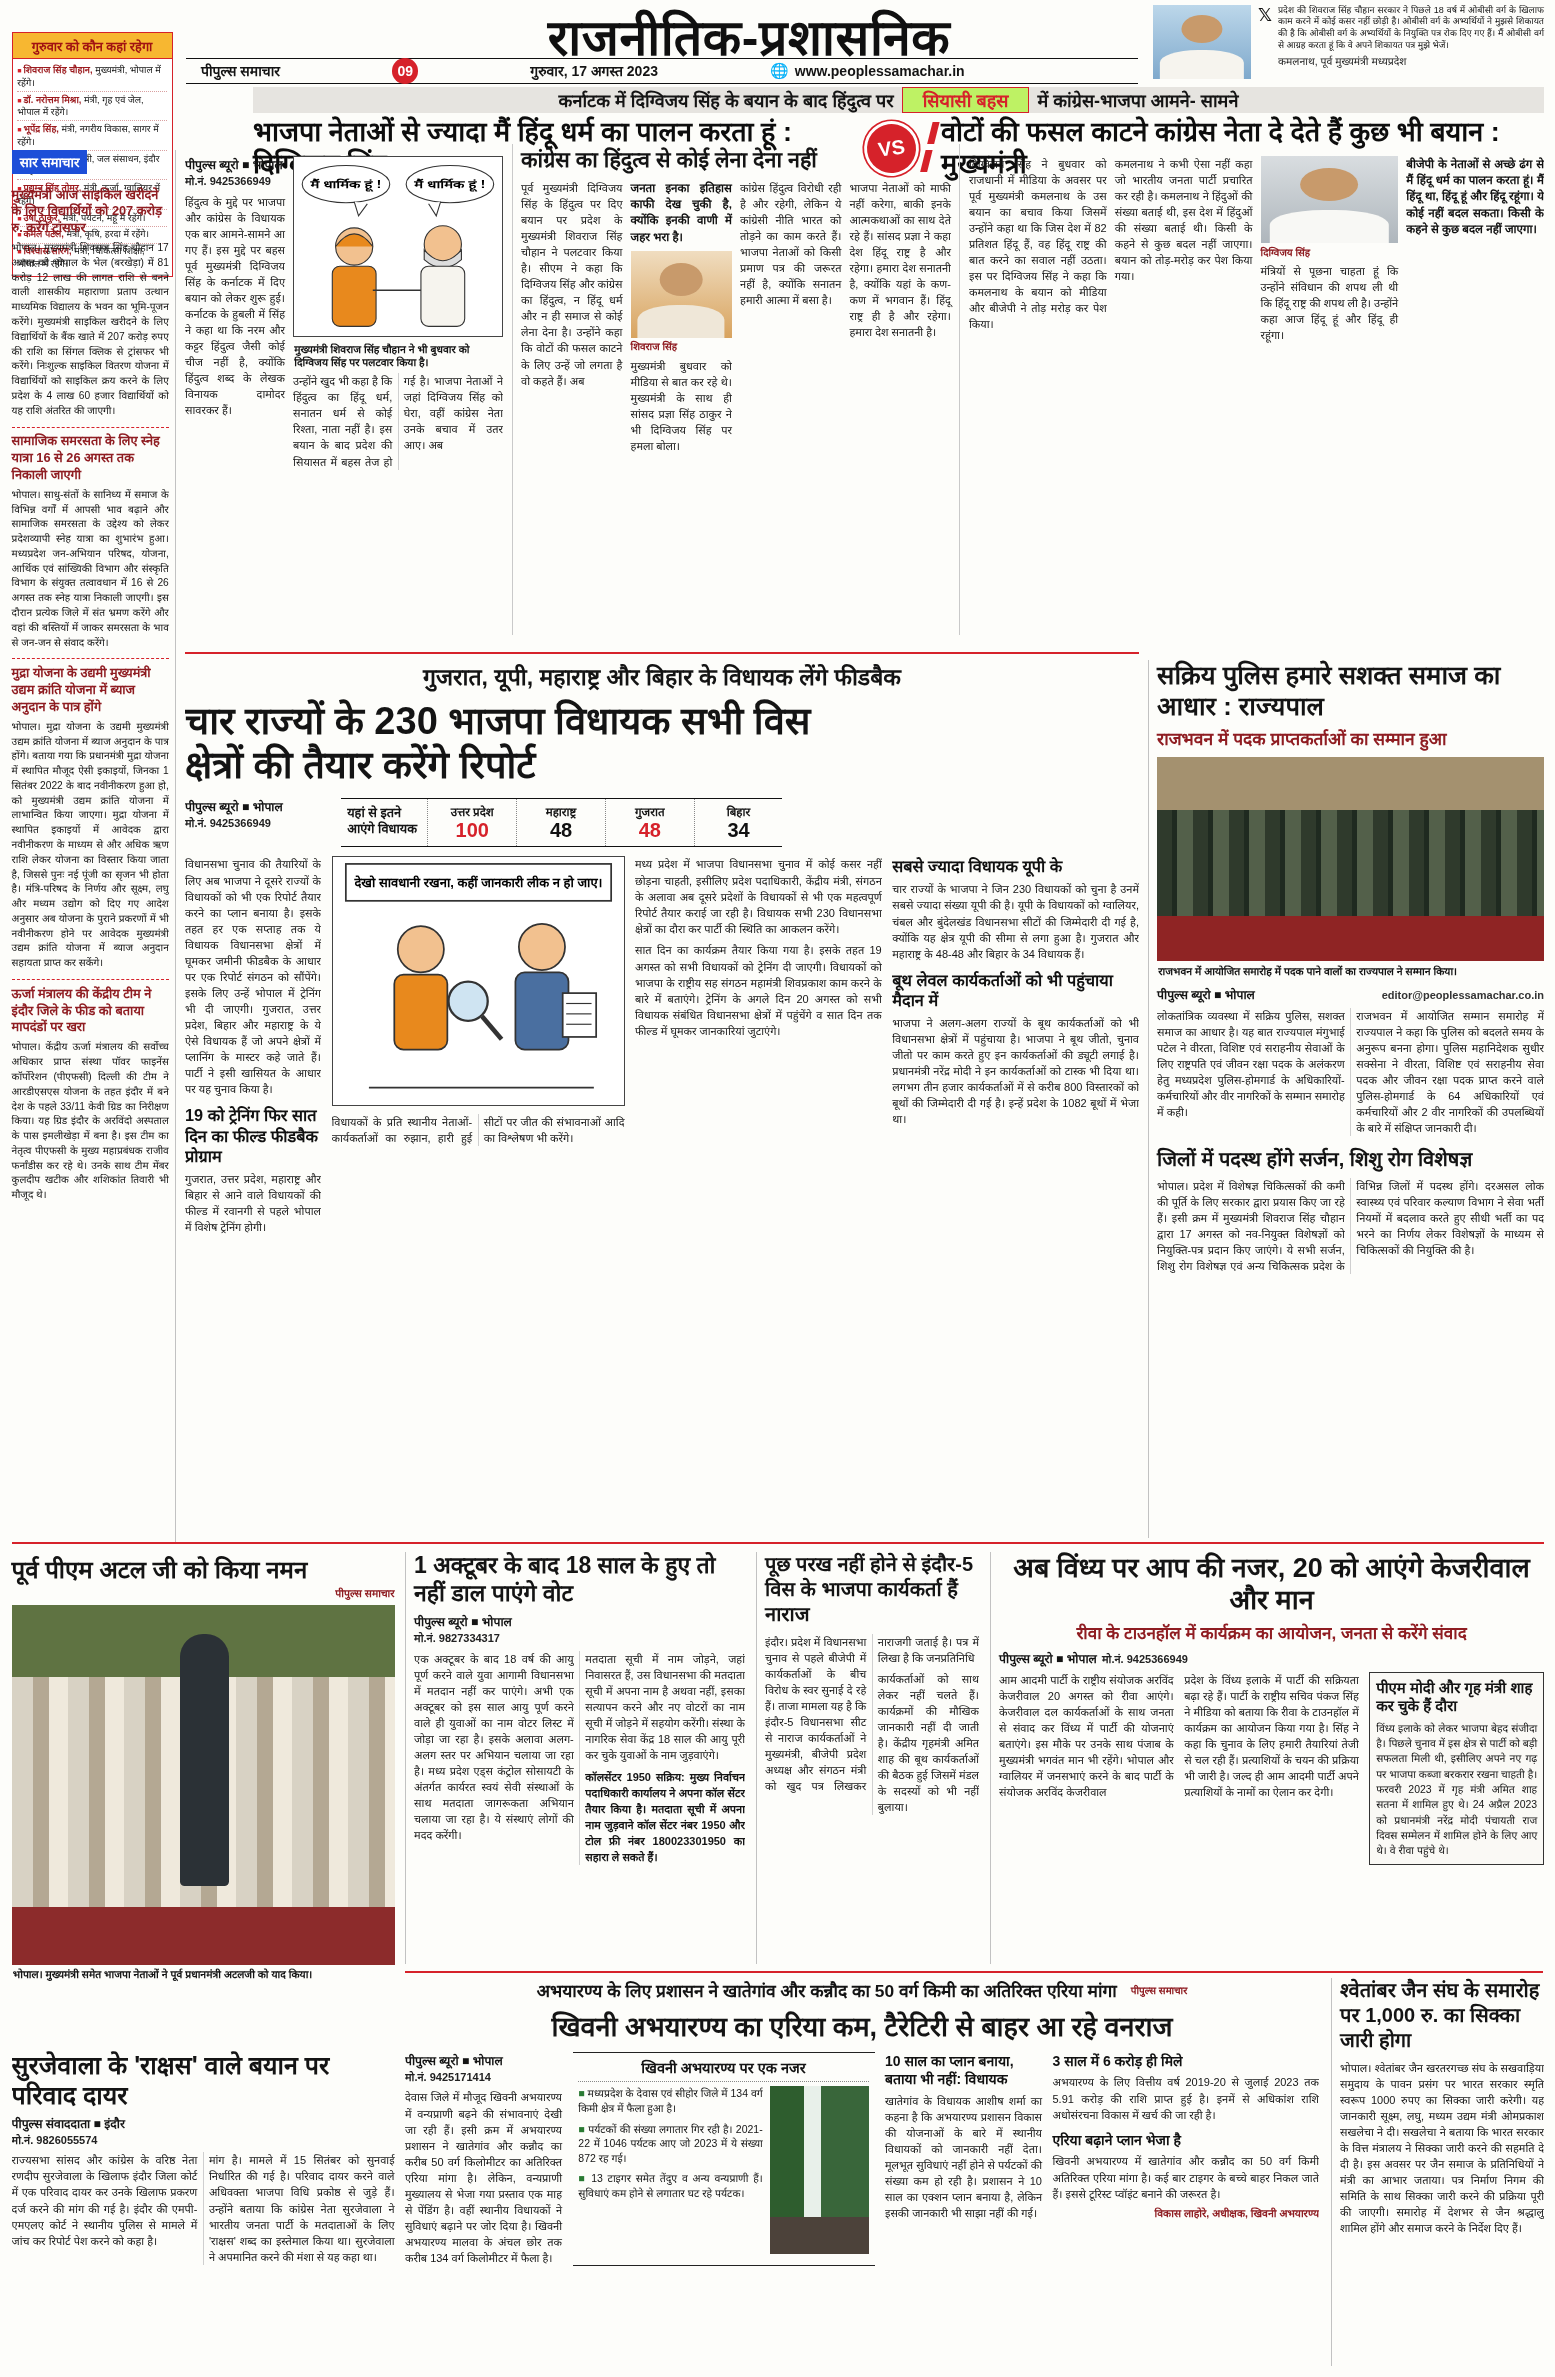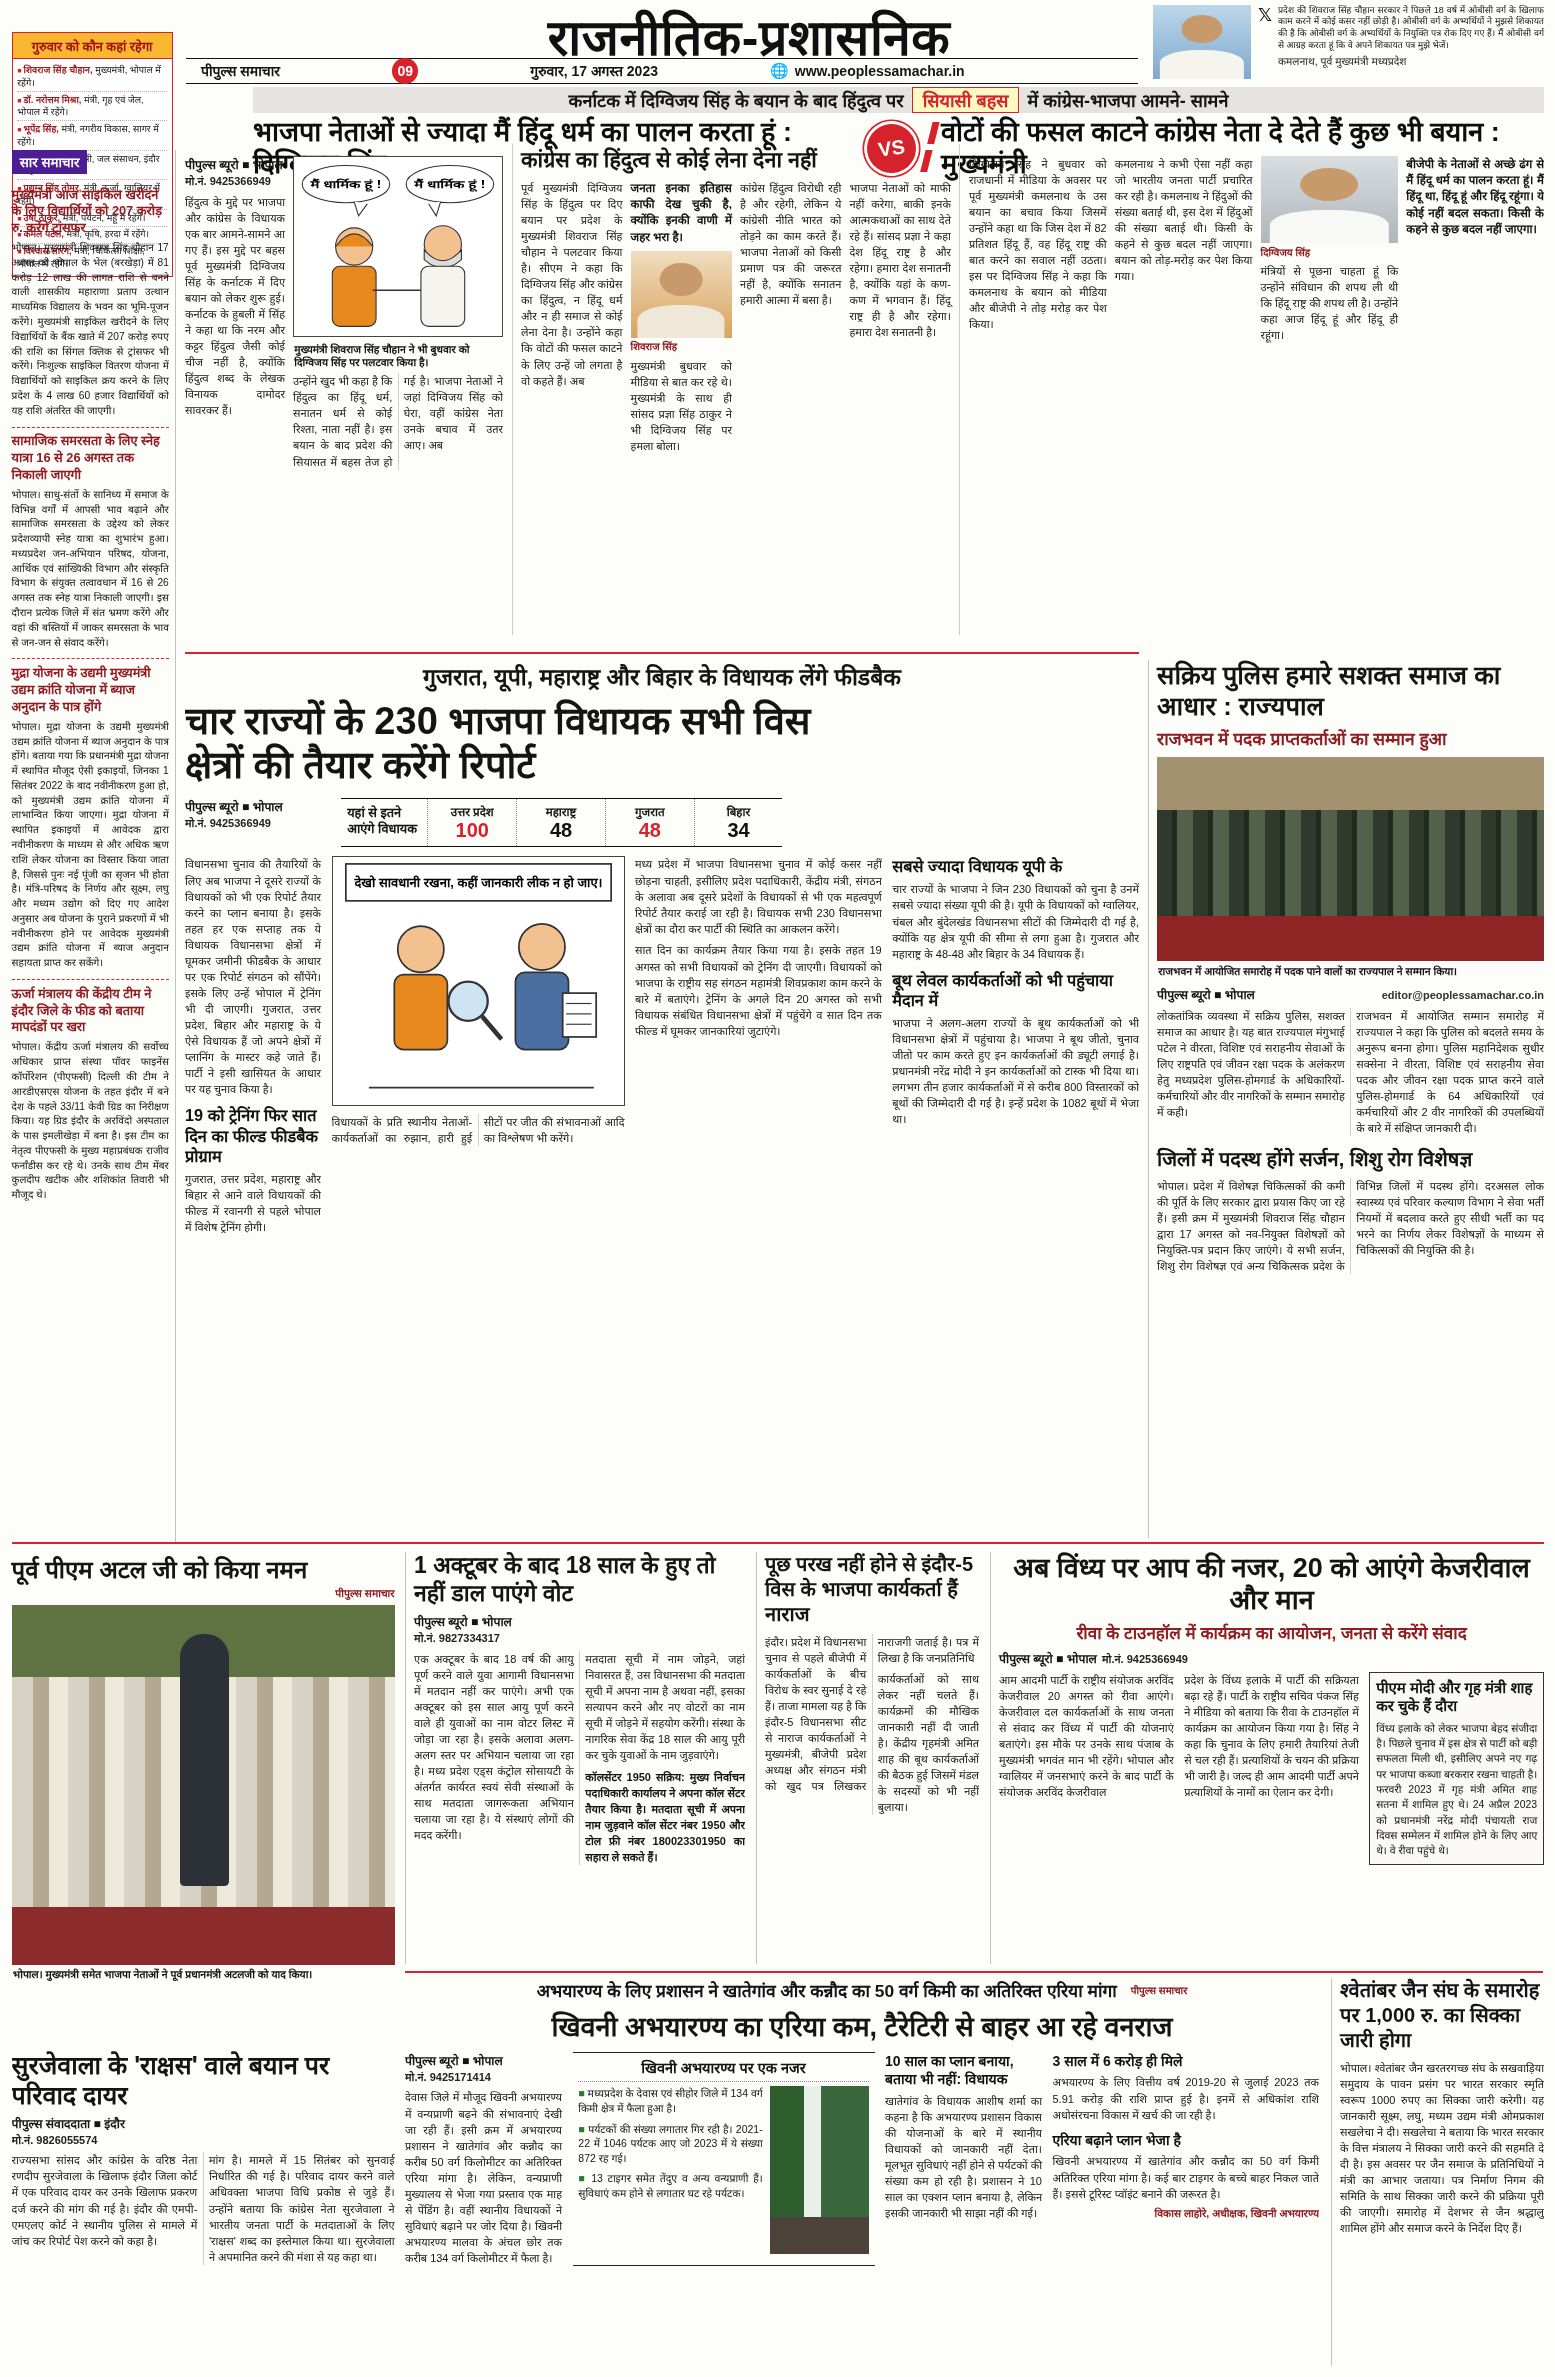--- a/index.html
+++ b/index.html
@@ -33,21 +33,21 @@
   .schedule-items { padding:3.5px 4.6px; }
   .schedule-item { font-size:9.3px; line-height:1.35; padding:1.7px 0; border-bottom:0.6px dotted #d9a0a0; }
   .schedule-item:last-child { border-bottom:none; }
   .schedule-item::before { content:"■ "; color:#d6222a; font-size:7px; }
   .sch-name { color:#9c1b1f; font-weight:bold; }
 
   
   .kicker-band { position:absolute; left:253px; top:87px; width:1291px; height:25.6px;
                  background:#e6e4e0; display:flex; align-items:center; justify-content:center; gap:8.1px;
                  font-size:18px; font-weight:bold; }
-  .kicker-highlight { color:#d6222a; background:#fef9c3; border:1.2px solid #d6222a; padding:0 10px; }
+  .kicker-highlight { color:#d6222a; background:#bef264; border:1.2px solid #d6222a; padding:0 20px; }
   .headlines-row { position:absolute; left:253px; top:117px; width:1291px; height:75px;
                    display:flex; align-items:flex-start; gap:10.5px; }
   .hl-left { flex:1 1 0; font-size:27px; font-weight:bold; line-height:1.18; color:#0d0d0d; }
   .vs-badge { flex:0 0 49px; height:49px; margin-top:7px; background:#d6222a; color:#fff;
               border-radius:50%; display:flex; align-items:center; justify-content:center;
               font-size:20px; font-weight:bold; transform:rotate(-8deg);
               box-shadow:0 0 0 2.9px #fff, 0 0 0 4.6px #d6222a; }
   .hl-right { flex:1 1 0; font-size:27px; font-weight:bold; line-height:1.18; color:#0d0d0d;
               padding-left:15px; position:relative; }
   .hl-right::before { content:""; position:absolute; left:0; top:4.6px; width:7px; height:53px;
@@ -61,21 +61,21 @@
   .photo { position:relative; overflow:hidden; background:#a7b2ba; }
   .caption { font-size:10.5px; font-weight:bold; line-height:1.3; padding:3.5px 1.2px; }
   .portrait::before { content:""; position:absolute; top:14%; left:50%; transform:translateX(-50%);
                       width:42%; height:38%; border-radius:50%; background:#c89a6b; }
   .portrait::after  { content:""; position:absolute; bottom:0; left:50%; transform:translateX(-50%);
                       width:86%; height:38%; border-radius:45% 45% 0 0; background:var(--shirt,#f2f2ee); }
 
   
   .saar { position:absolute; left:11.6px; top:150px; width:164px; height:1393px; padding-right:5.8px;
           border-right:0.6px solid #c2c2c2; }
-  .saar-label { display:inline-block; background:#4c1d95; color:#fff; font-size:13.4px; font-weight:bold;
+  .saar-label { display:inline-block; background:#1d4ed8; color:#fff; font-size:13.4px; font-weight:bold;
                 padding:2.9px 8.1px; margin-bottom:7px; }
   .saar-article { border-bottom:1.2px dashed #d6222a; padding:5.8px 0 8.1px; }
   .saar-article:last-child { border-bottom:none; }
   .saar-head { font-size:12.8px; line-height:1.3; color:#8f1d22; font-weight:bold; margin-bottom:4.6px; }
   .saar-body { font-size:10.2px; line-height:1.45; text-align:justify; }
 
   
   .block-a { position:absolute; left:185px; top:156px; width:318px; height:491px; overflow:hidden; }
   .ba-grid { display:grid; grid-template-columns:100px 1fr; gap:8.1px; height:100%; }
   .cartoon-frame { border:1.2px solid #444; background:#fff; }

